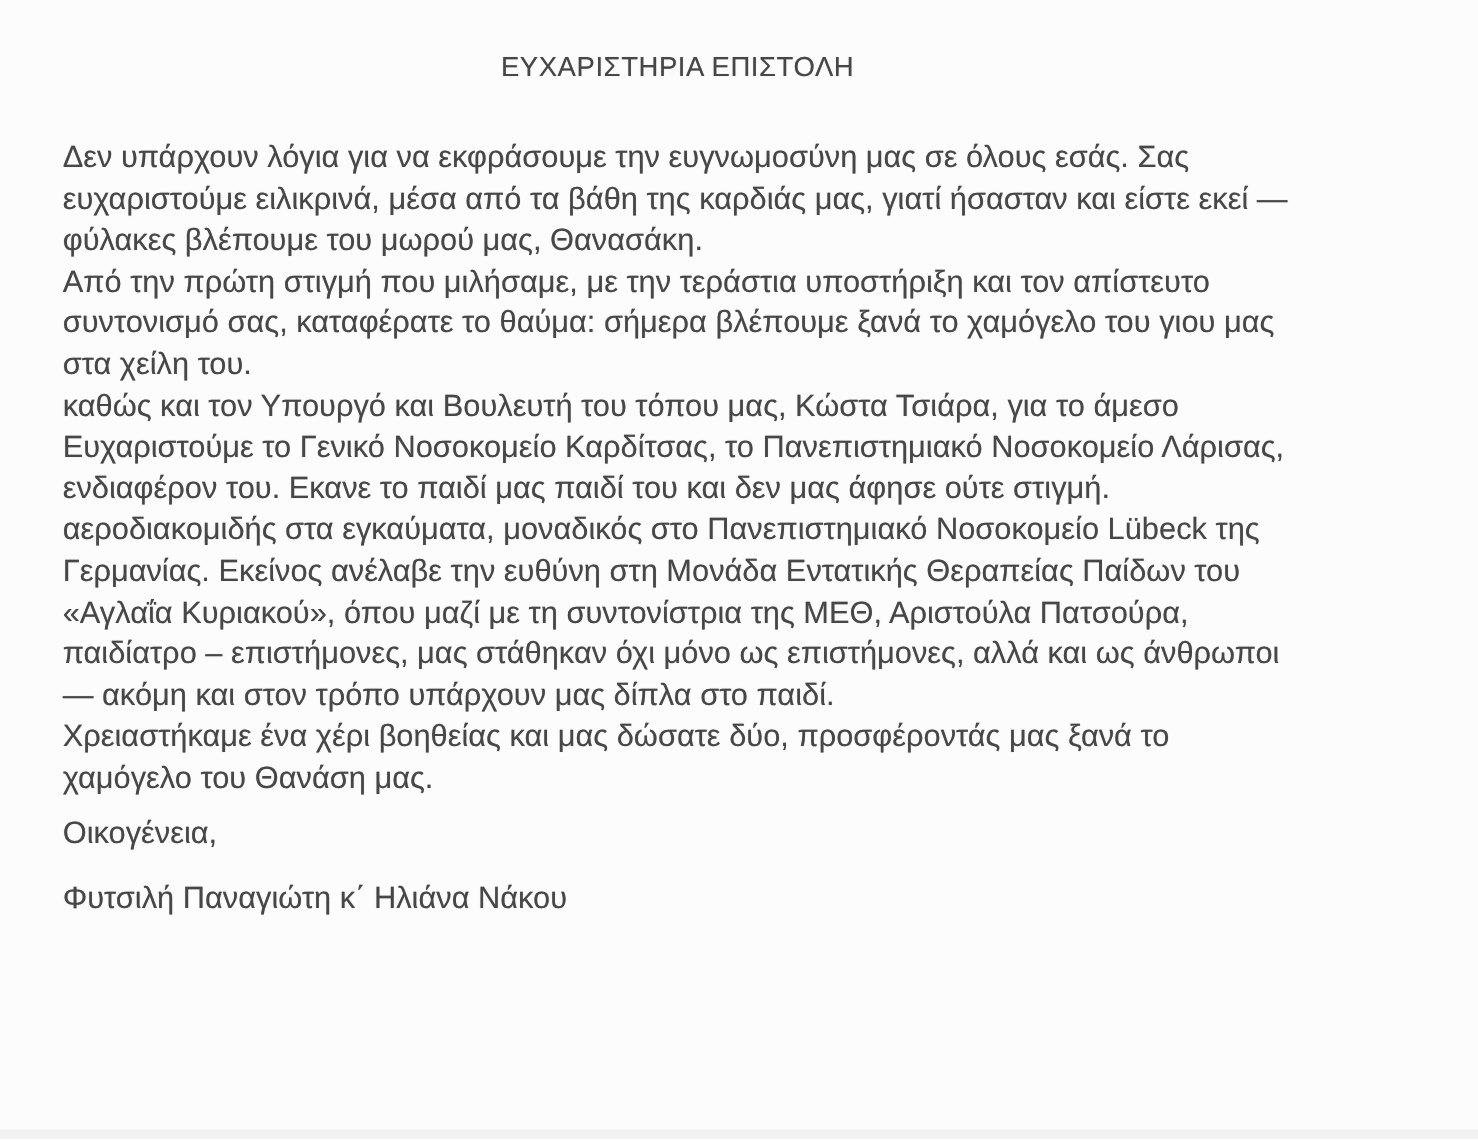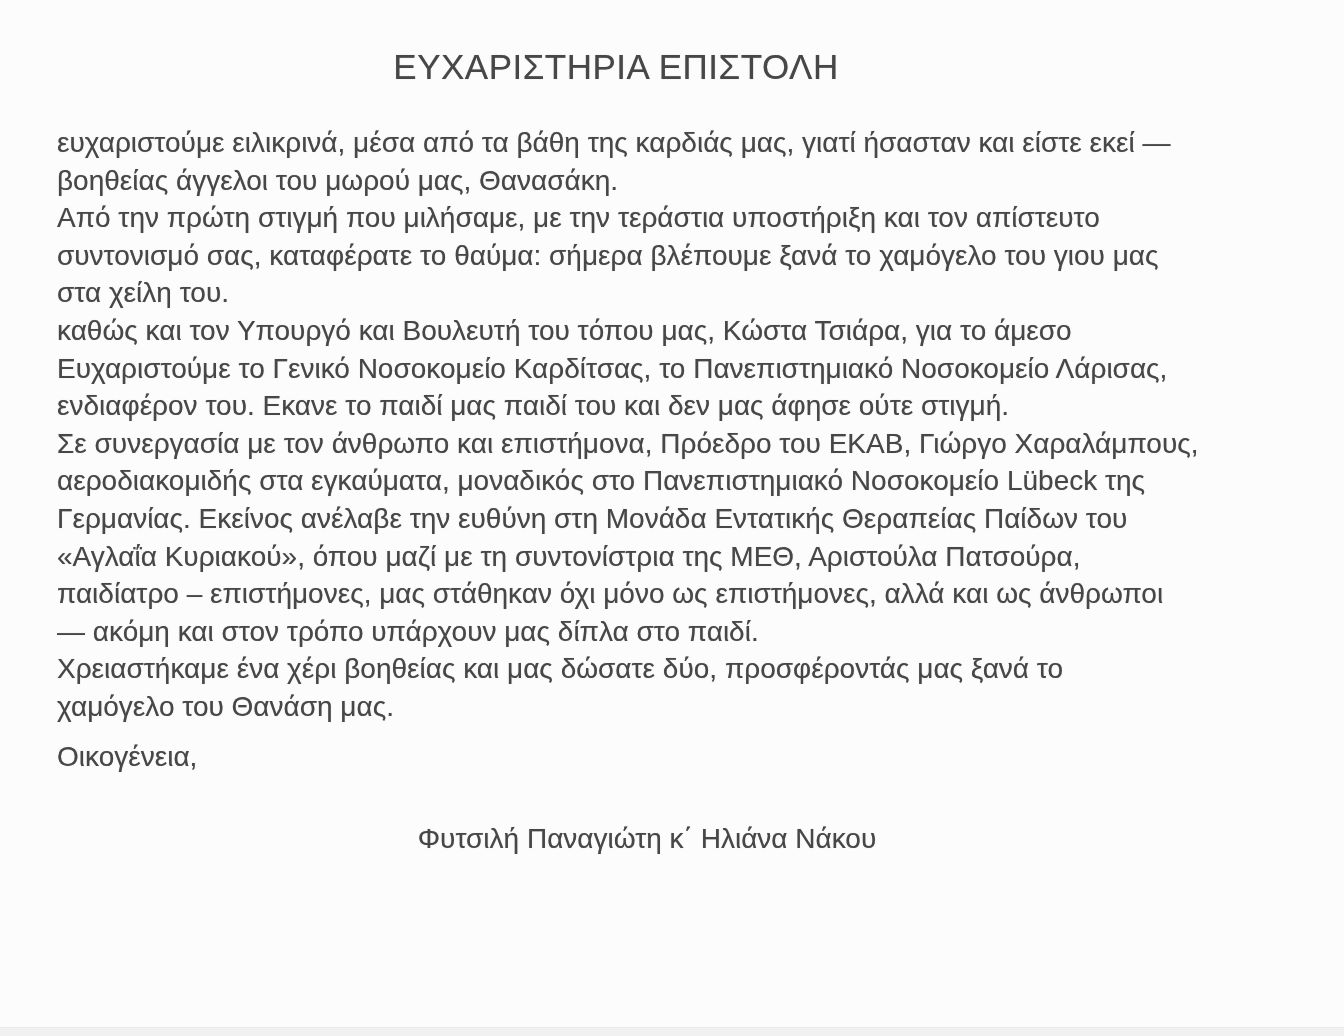--- a/index.html
+++ b/index.html
@@ -17,21 +17,21 @@
     font-family: "Liberation Sans", "DejaVu Sans", sans-serif;
     color: var(--text);
     overflow: hidden;
   }
   .title {
     position: absolute;
     top: 47px;
     left: 0;
     width: 1232px;
     text-align: center;
-    font-size: 35px;
+    font-size: 25px;
     letter-spacing: 0.5px;
     font-weight: 400;
     text-shadow: 0 0 0.7px rgba(75,75,75,0.55);
     white-space: nowrap;
   }
   .body {
     position: absolute;
     top: 124px;
     left: 57px;
     width: 1180px;
@@ -40,51 +40,51 @@
     text-shadow: 0 0 0.7px rgba(75,75,75,0.5);
   }
   .line {
     white-space: nowrap;
   }
   .closing {
     margin-top: 12px;
     white-space: nowrap;
   }
   .signature {
-    text-align: center;
-    margin-top: 45px;
+    text-align: left;
+    margin-top: 22px;
     white-space: nowrap;
   }
   .bottom-edge {
     position: absolute;
     left: 0;
     bottom: 0;
     width: 100%;
     height: 9px;
     background: var(--bottom-edge);
     border-top: 1px solid #ebebeb;
   }
 </style>
 </head>
 <body>
 
 <div class="page">
 
   <div class="title">ΕΥΧΑΡΙΣΤΗΡΙΑ ΕΠΙΣΤΟΛΗ</div>
 
   <div class="body">
+    <div class="line">Δεν υπάρχουν λόγια για να εκφράσουμε την ευγνωμοσύνη μας σε όλους εσάς. Σας</div>
     <div class="line">ευχαριστούμε ειλικρινά, μέσα από τα βάθη της καρδιάς μας, γιατί ήσασταν και είστε εκεί —</div>
-    <div class="line">βοηθείας άγγελοι του μωρού μας, Θανασάκη.</div>
+    <div class="line">φύλακες βλέπουμε του μωρού μας, Θανασάκη.</div>
     <div class="line">Από την πρώτη στιγμή που μιλήσαμε, με την τεράστια υποστήριξη και τον απίστευτο</div>
     <div class="line">συντονισμό σας, καταφέρατε το θαύμα: σήμερα βλέπουμε ξανά το χαμόγελο του γιου μας</div>
     <div class="line">στα χείλη του.</div>
     <div class="line">καθώς και τον Υπουργό και Βουλευτή του τόπου μας, Κώστα Τσιάρα, για το άμεσο</div>
     <div class="line">Ευχαριστούμε το Γενικό Νοσοκομείο Καρδίτσας, το Πανεπιστημιακό Νοσοκομείο Λάρισας,</div>
     <div class="line">ενδιαφέρον του. Εκανε το παιδί μας παιδί του και δεν μας άφησε ούτε στιγμή.</div>
-    <div class="line">Σε συνεργασία με τον άνθρωπο και επιστήμονα, Πρόεδρο του ΕΚΑΒ, Γιώργο Χαραλάμπους,</div>
     <div class="line">αεροδιακομιδής στα εγκαύματα, μοναδικός στο Πανεπιστημιακό Νοσοκομείο Lübeck της</div>
     <div class="line">Γερμανίας. Εκείνος ανέλαβε την ευθύνη στη Μονάδα Εντατικής Θεραπείας Παίδων του</div>
     <div class="line">«Αγλαΐα Κυριακού», όπου μαζί με τη συντονίστρια της ΜΕΘ, Αριστούλα Πατσούρα,</div>
     <div class="line">παιδίατρο – επιστήμονες, μας στάθηκαν όχι μόνο ως επιστήμονες, αλλά και ως άνθρωποι</div>
     <div class="line">— ακόμη και στον τρόπο υπάρχουν μας δίπλα στο παιδί.</div>
     <div class="line">Χρειαστήκαμε ένα χέρι βοηθείας και μας δώσατε δύο, προσφέροντάς μας ξανά το</div>
     <div class="line">χαμόγελο του Θανάση μας.</div>
 
     <div class="closing">Οικογένεια,</div>
 

